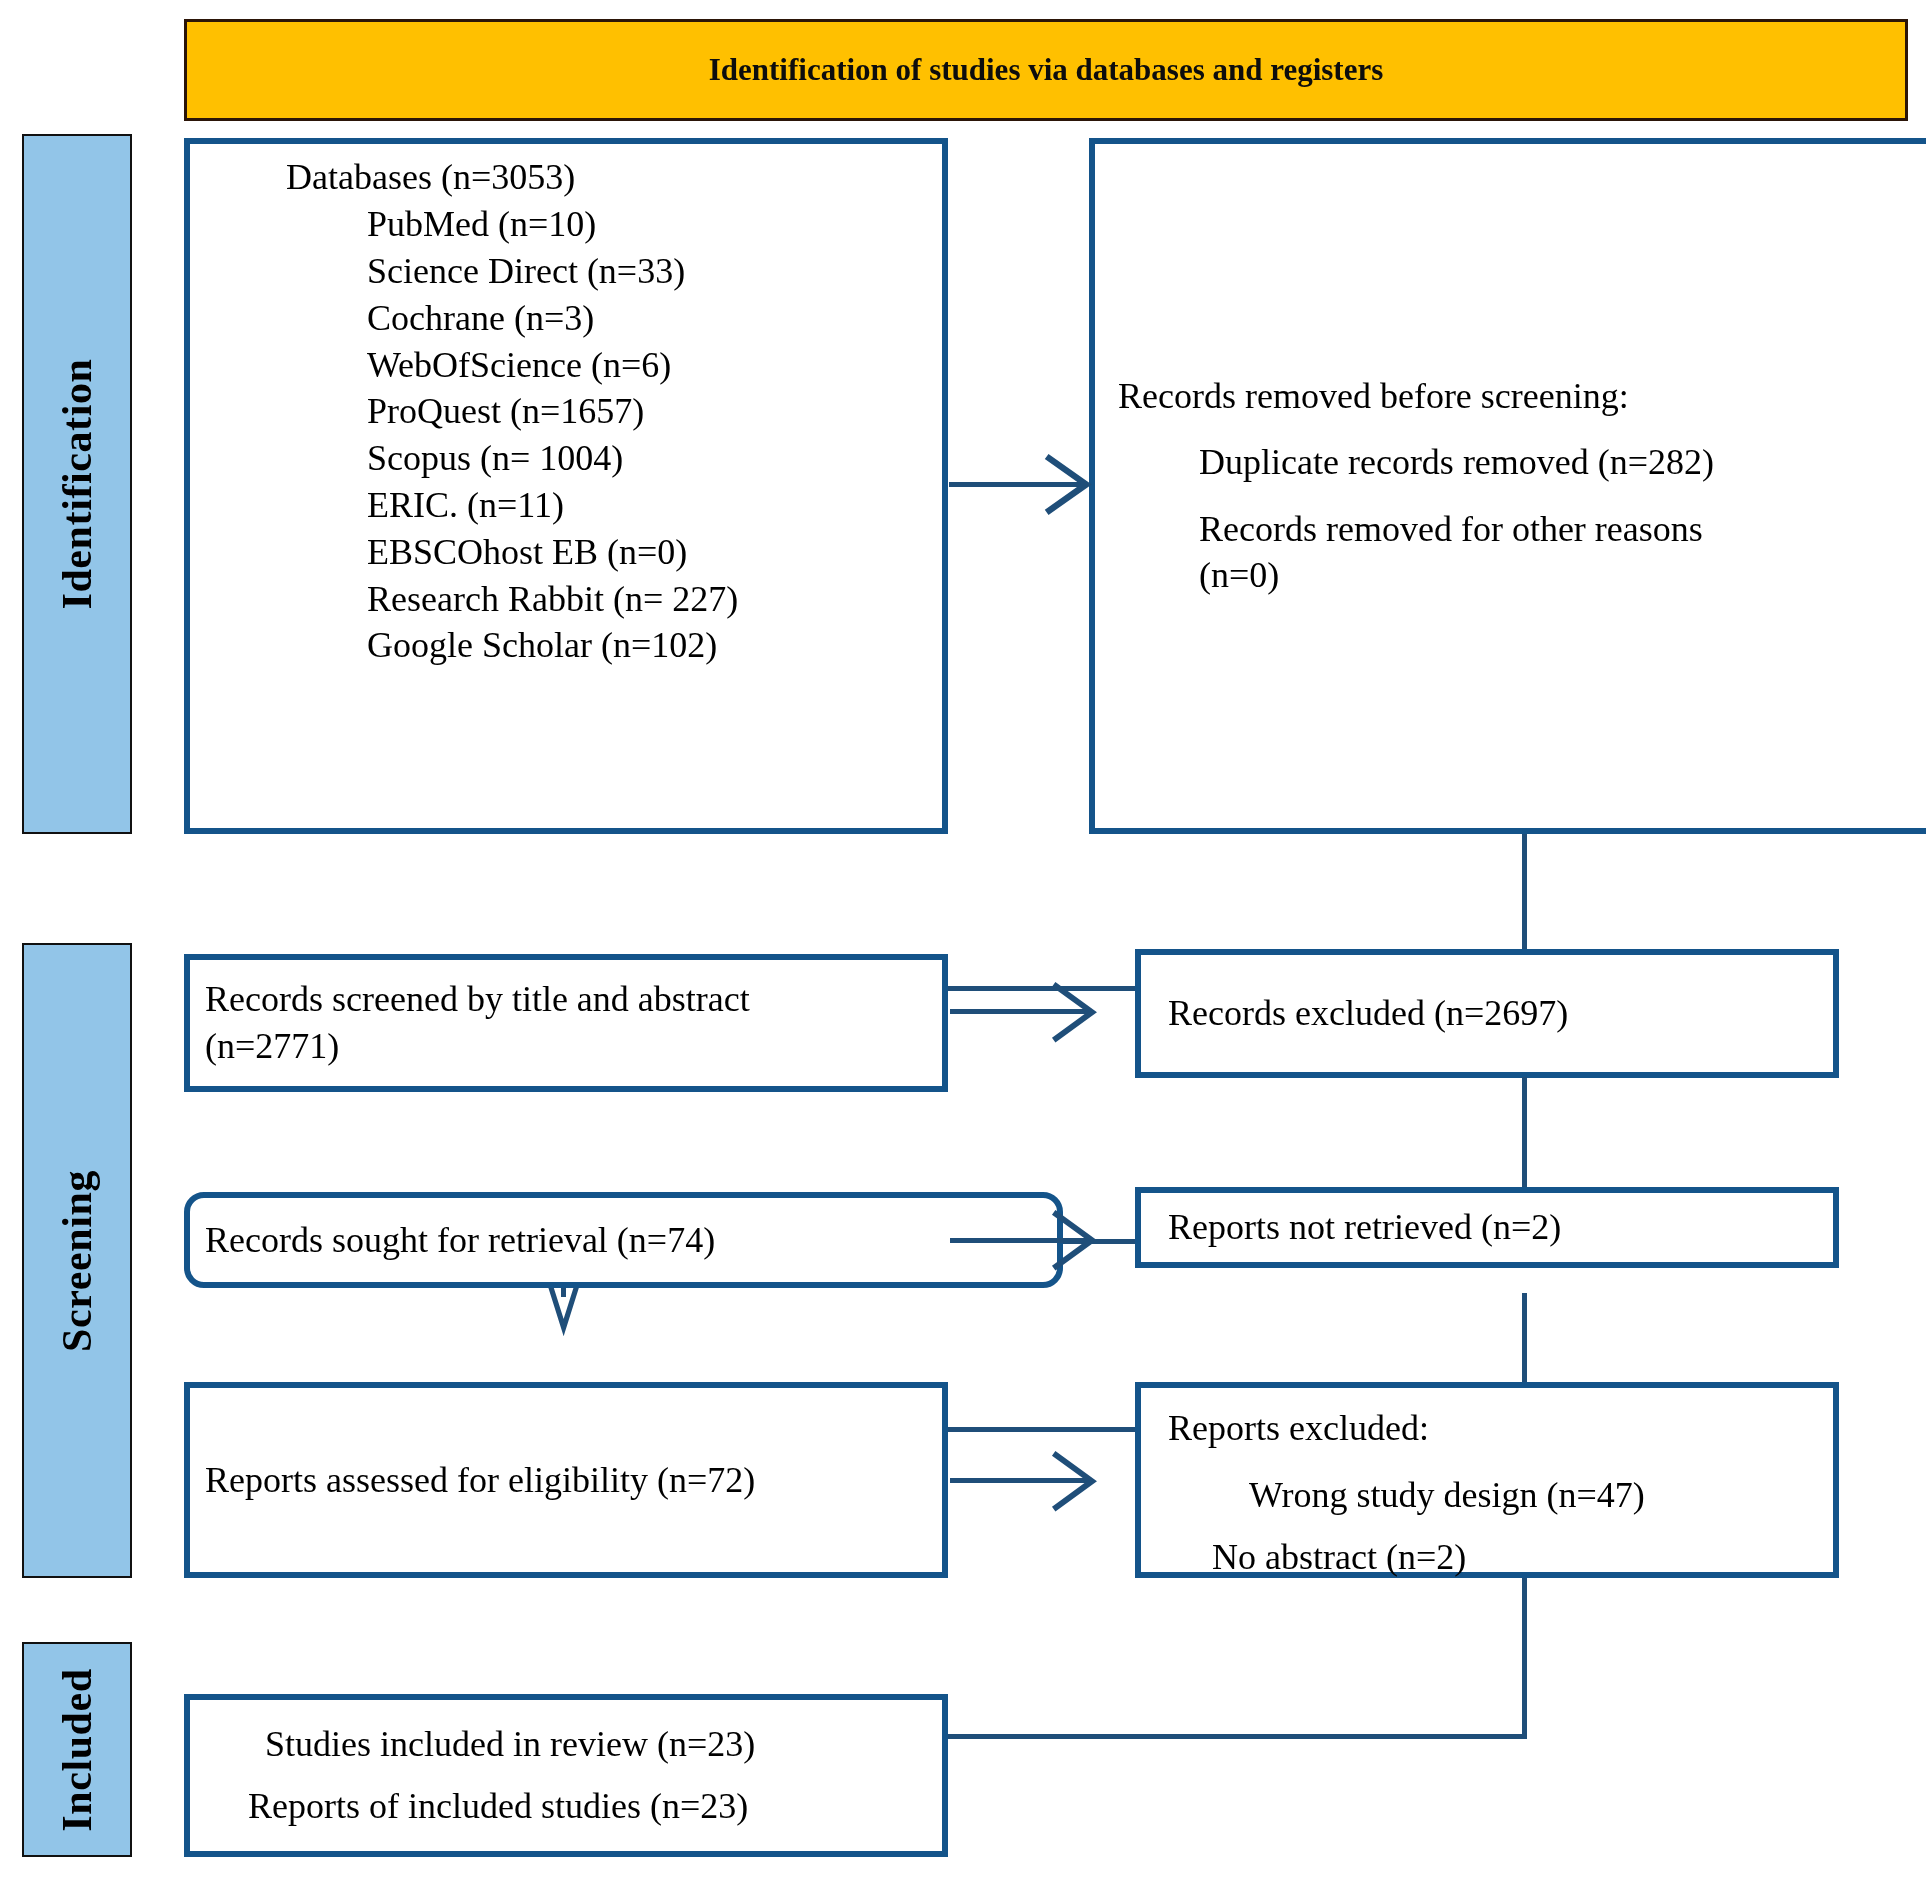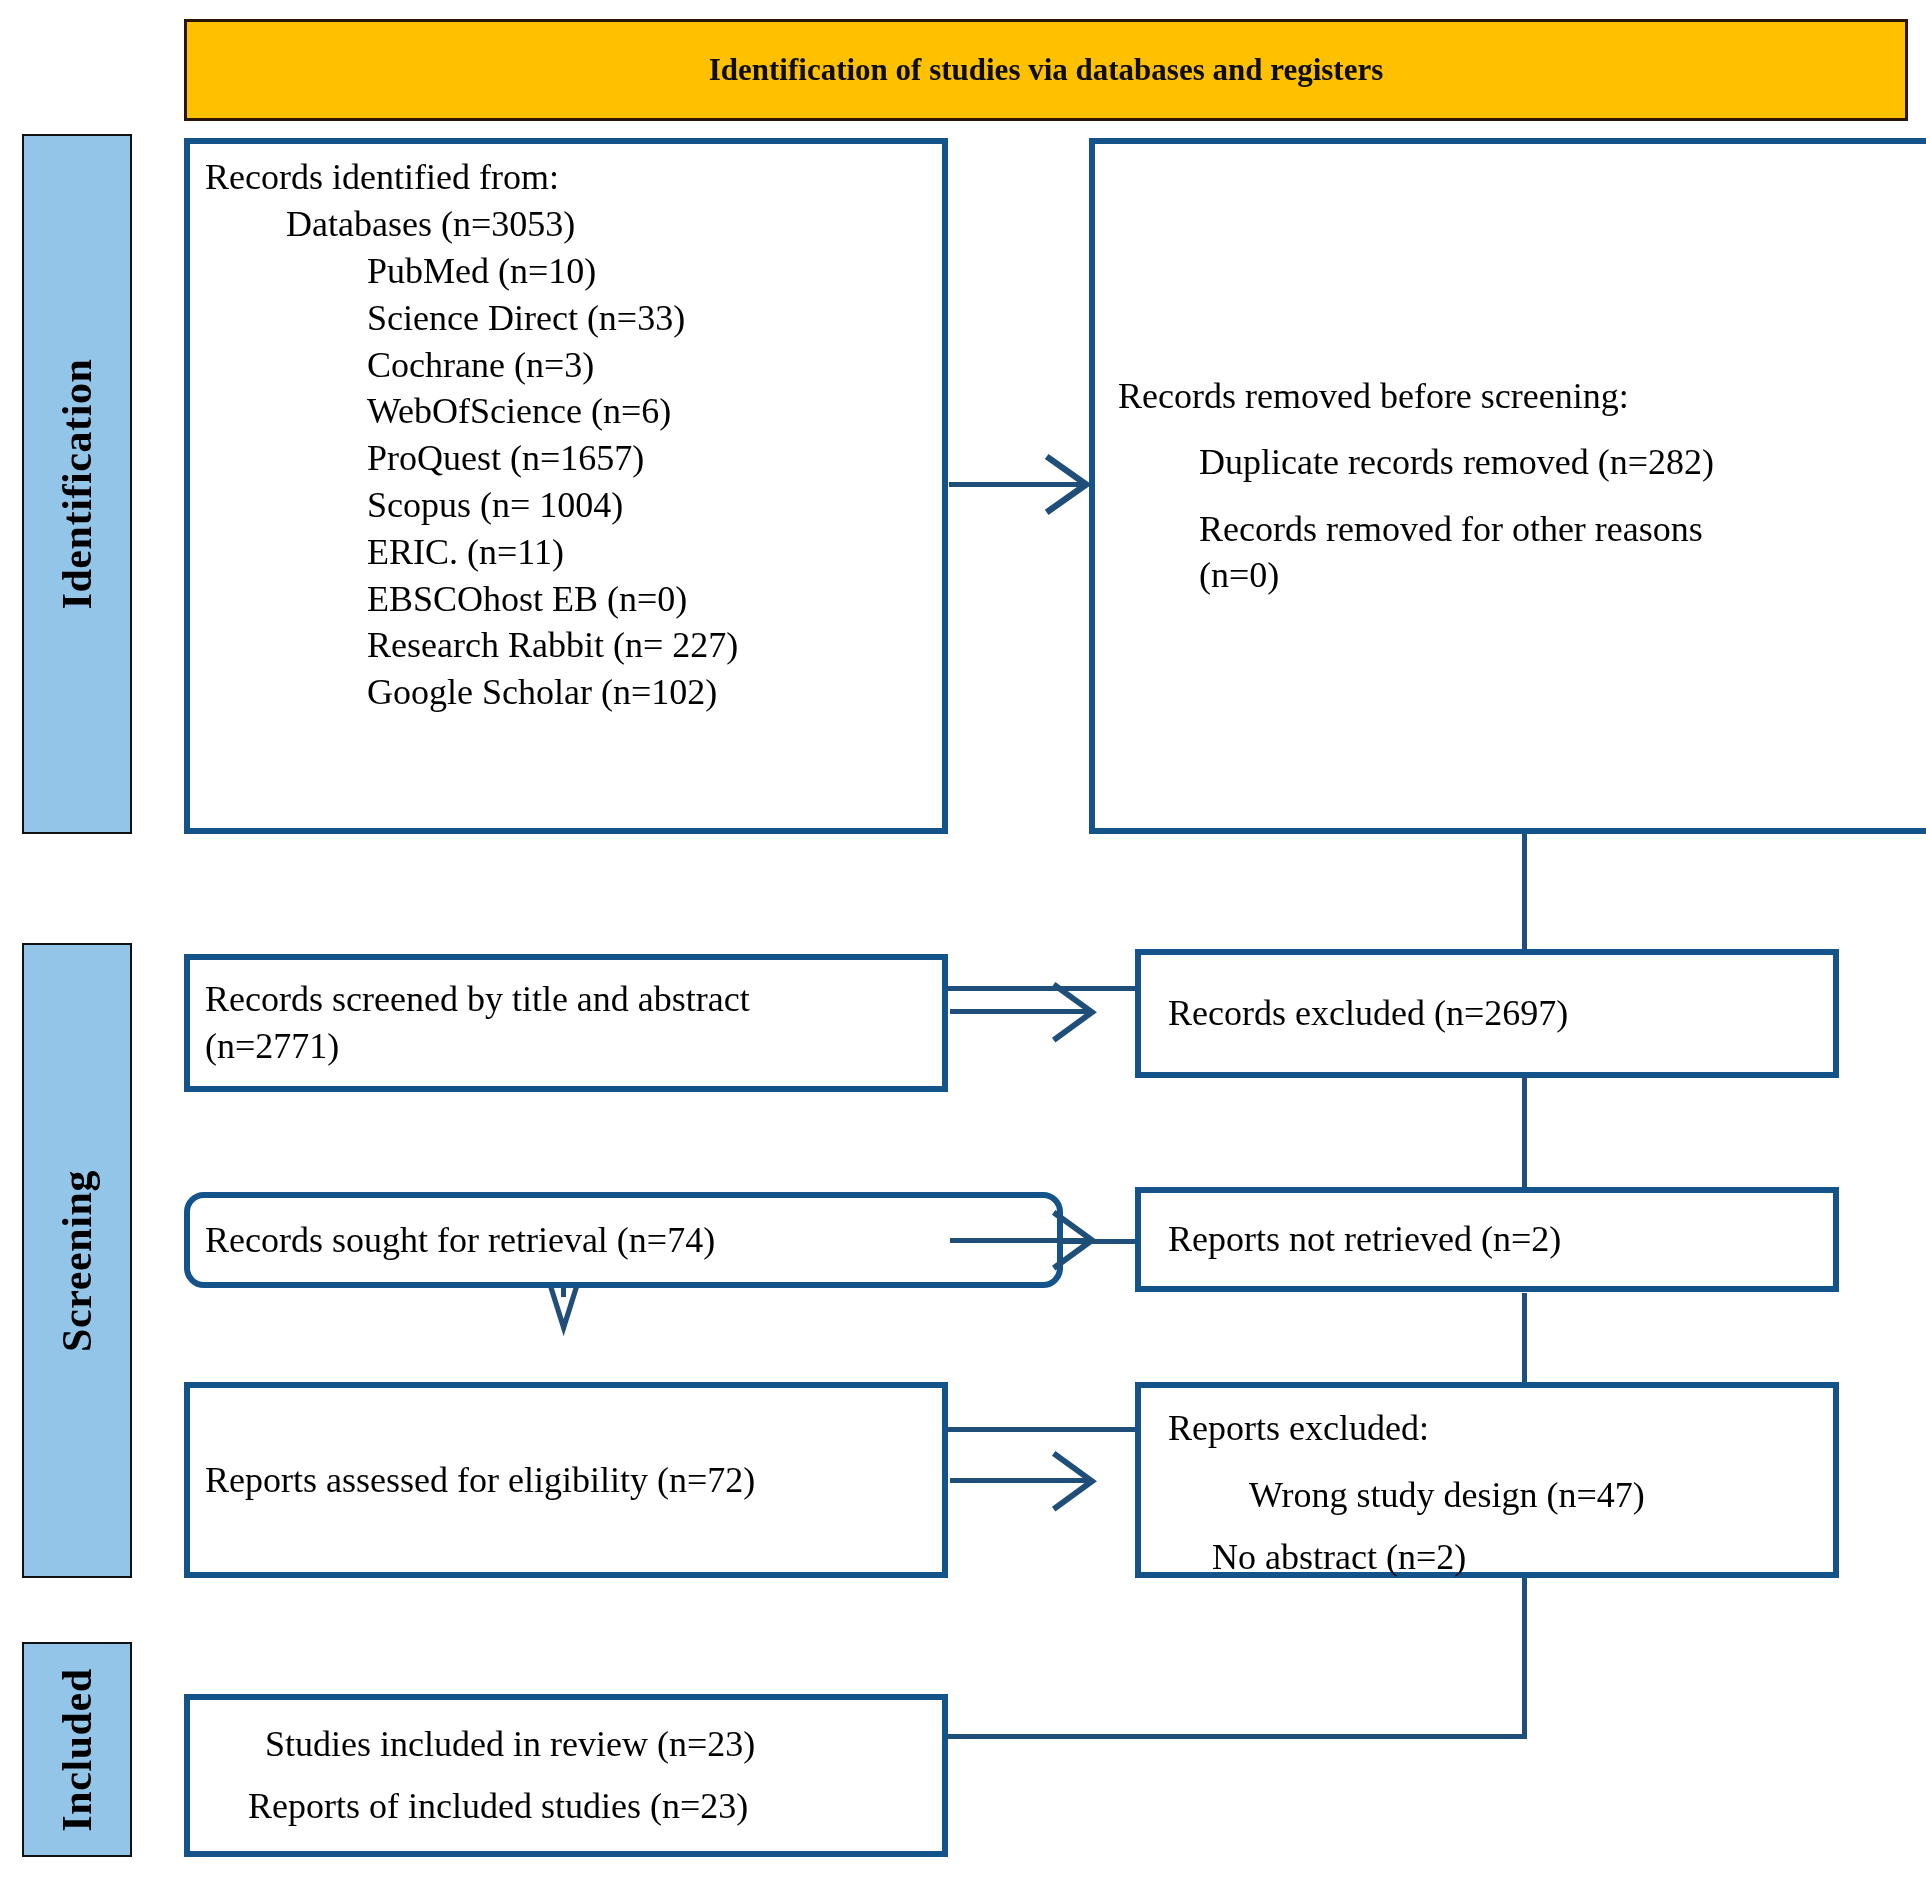--- a/index.html
+++ b/index.html
@@ -108,21 +108,20 @@
 
   <div class="stage-label" style="left:22px; top:943px; width:110px; height:635px;">
     <span class="stage-text">Screening</span>
   </div>
 
   <div class="stage-label" style="left:22px; top:1642px; width:110px; height:215px;">
     <span class="stage-text">Included</span>
   </div>
 
   <div class="flow-box" style="left:184px; top:138px; width:764px; height:696px;">
-    <span class="ln">Records identified from:</span>
     <span class="ln ind1">Databases (n=3053)</span>
     <span class="ln ind2">PubMed (n=10)</span>
     <span class="ln ind2">Science Direct (n=33)</span>
     <span class="ln ind2">Cochrane (n=3)</span>
     <span class="ln ind2">WebOfScience (n=6)</span>
     <span class="ln ind2">ProQuest (n=1657)</span>
     <span class="ln ind2">Scopus (n= 1004)</span>
     <span class="ln ind2">ERIC. (n=11)</span>
     <span class="ln ind2">EBSCOhost EB (n=0)</span>
     <span class="ln ind2">Research Rabbit (n= 227)</span>
@@ -165,21 +164,21 @@
   <div class="hline" style="left:561px; top:1239px; width:966px; height:5.2px;"></div>
   <div class="vline" style="left:561px; top:1239px; width:4.6px; height:58px;"></div>
   <svg class="arrow-svg" style="left:532px; top:1272px;" width="69" height="64" viewBox="0 0 120 110">
     <polyline points="26,4 55,96 84,4" fill="none" stroke="#1F4E79" stroke-width="9"></polyline>
   </svg>
 
   <div class="flow-box vcenter" style="left:184px; top:1192px; width:879px; height:96px;border-radius:20px;">
     <span class="ln">Records sought for retrieval (n=74)</span>
   </div>
 
-  <div class="flow-box vcenter" style="left:1135px; top:1187px; width:704px; height:105px; padding:10.4px 27px;">
+  <div class="flow-box vcenter" style="left:1135px; top:1187px; width:704px; height:81px; padding:10.4px 27px;">
     <span class="ln">Reports not retrieved (n=2)</span>
   </div>
 
   <div class="hline" style="left:950px; top:1238px; width:139px; height:4.6px;"></div>
   <svg class="arrow-svg" style="left:1049px; top:1210px;" width="64" height="61" viewBox="0 0 110 105">
     <polyline points="8,4 74,52 8,100" fill="none" stroke="#1F4E79" stroke-width="10"></polyline>
   </svg>
 
   <div class="vline" style="left:1522px; top:1293px; width:4.6px; height:139px;"></div>
   <div class="hline" style="left:561px; top:1427px; width:966px; height:5.2px;"></div>

